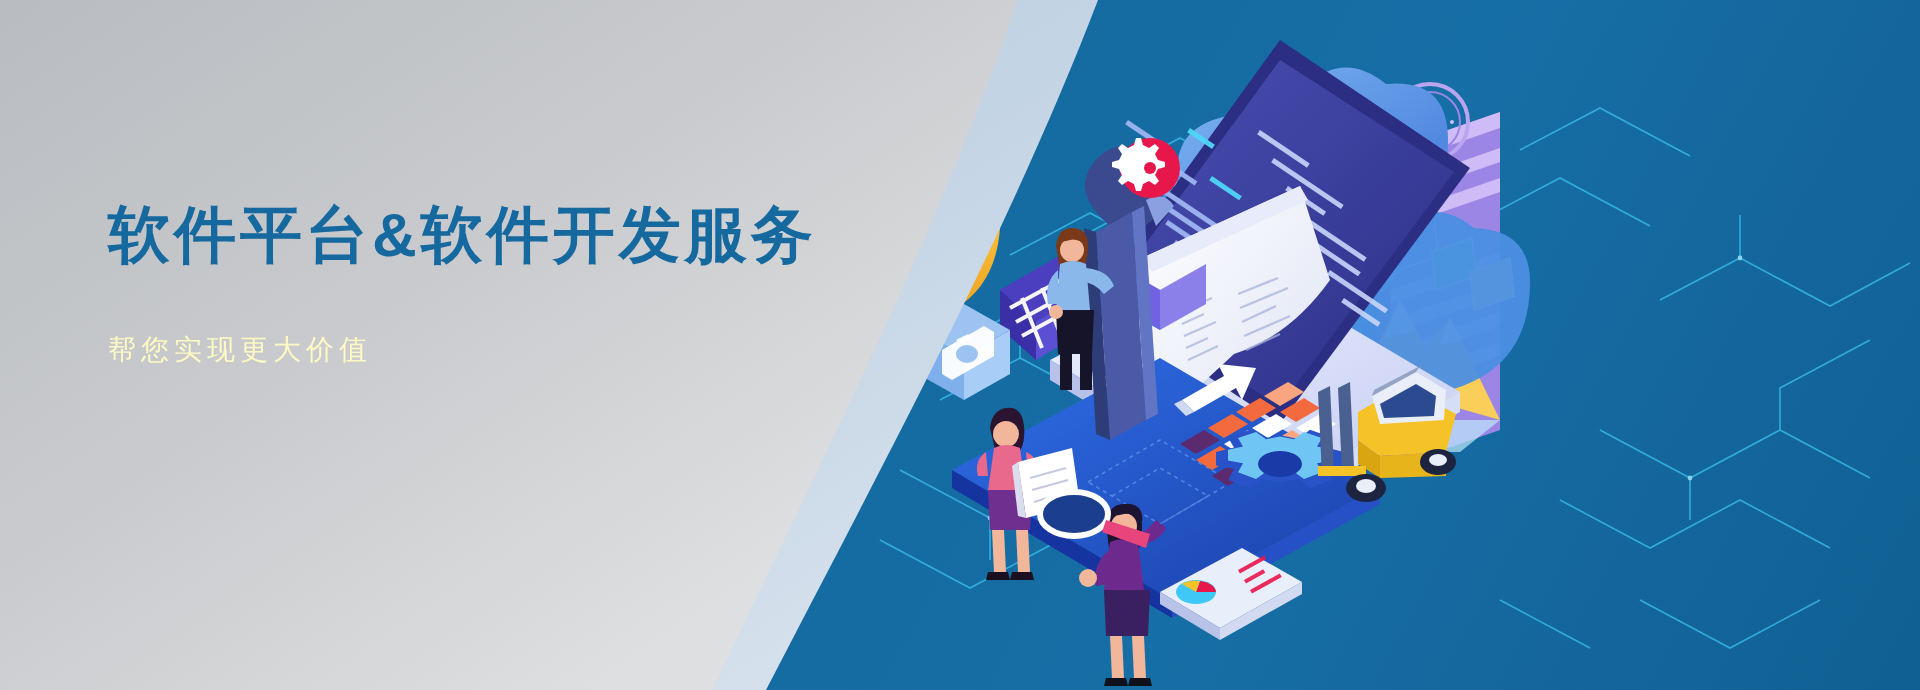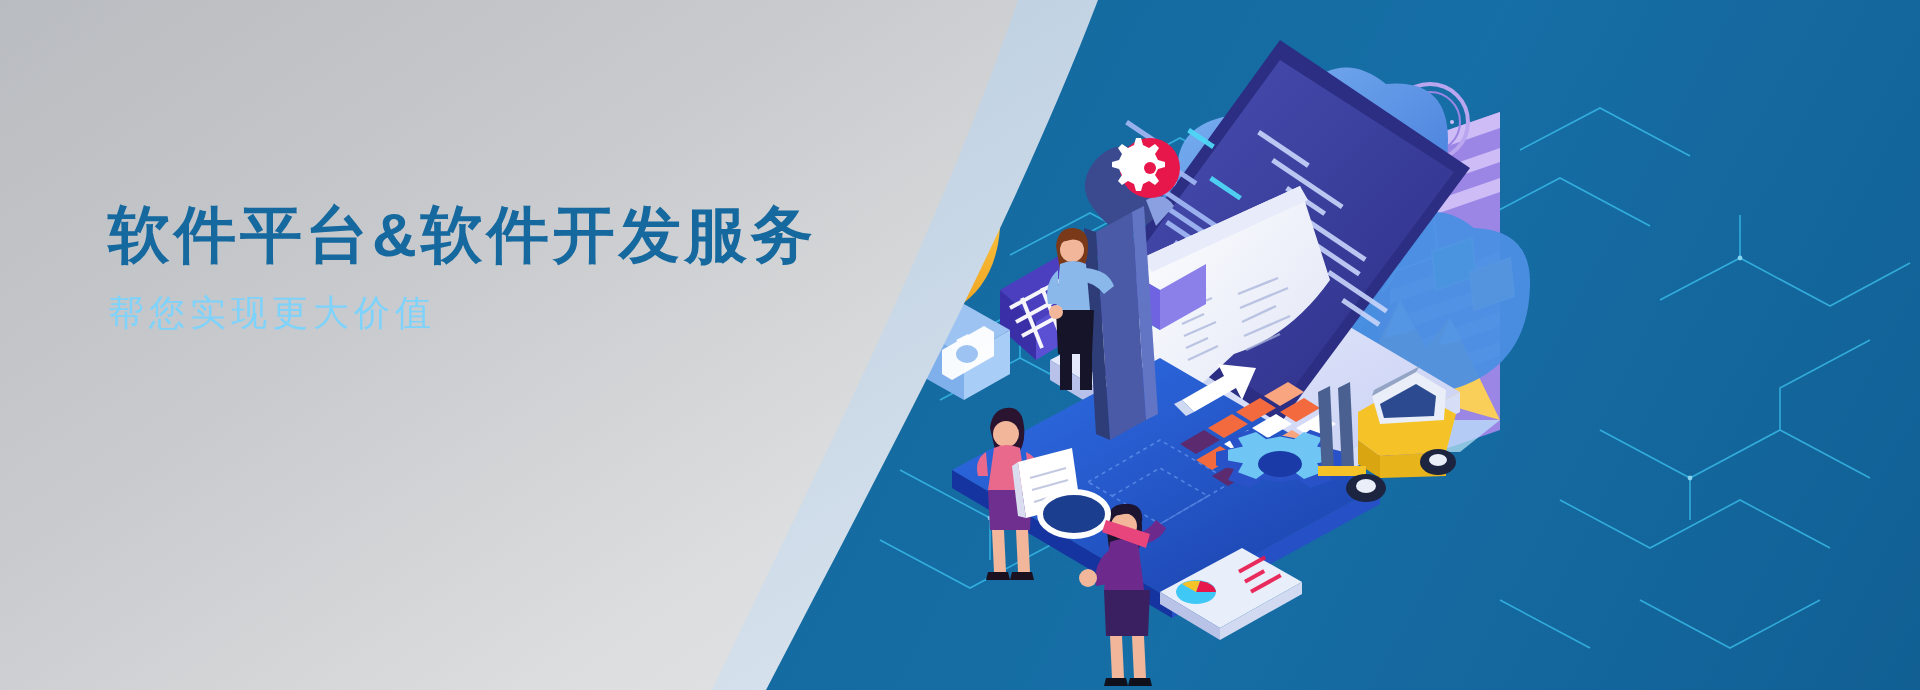--- a/index.html
+++ b/index.html
@@ -25,22 +25,22 @@
   }
   .circuit { opacity:.95; }
   .grey-curve { }
   
   .copy { position:absolute; left:108px; top:200px; width:760px; }
   .headline {
     font-size:62px; font-weight:bold; letter-spacing:4px;
     color:#15699f; line-height:1.12; white-space:nowrap;
   }
   .subhead {
-    margin-top:22px; font-size:36px; letter-spacing:5px;
-    color:#7dd3fc; line-height:1.2; white-space:nowrap;
+    margin-top:64px; font-size:28px; letter-spacing:5px;
+    color:#fef9c3; line-height:1.2; white-space:nowrap;
   }
   .art { position:absolute; left:860px; top:0; width:1060px; height:690px; }
 </style>
 </head>
 <body>
 
 <div id="banner">
 
   <div class="layer bg-blue"></div>
   <div class="layer bg-noise"></div>

